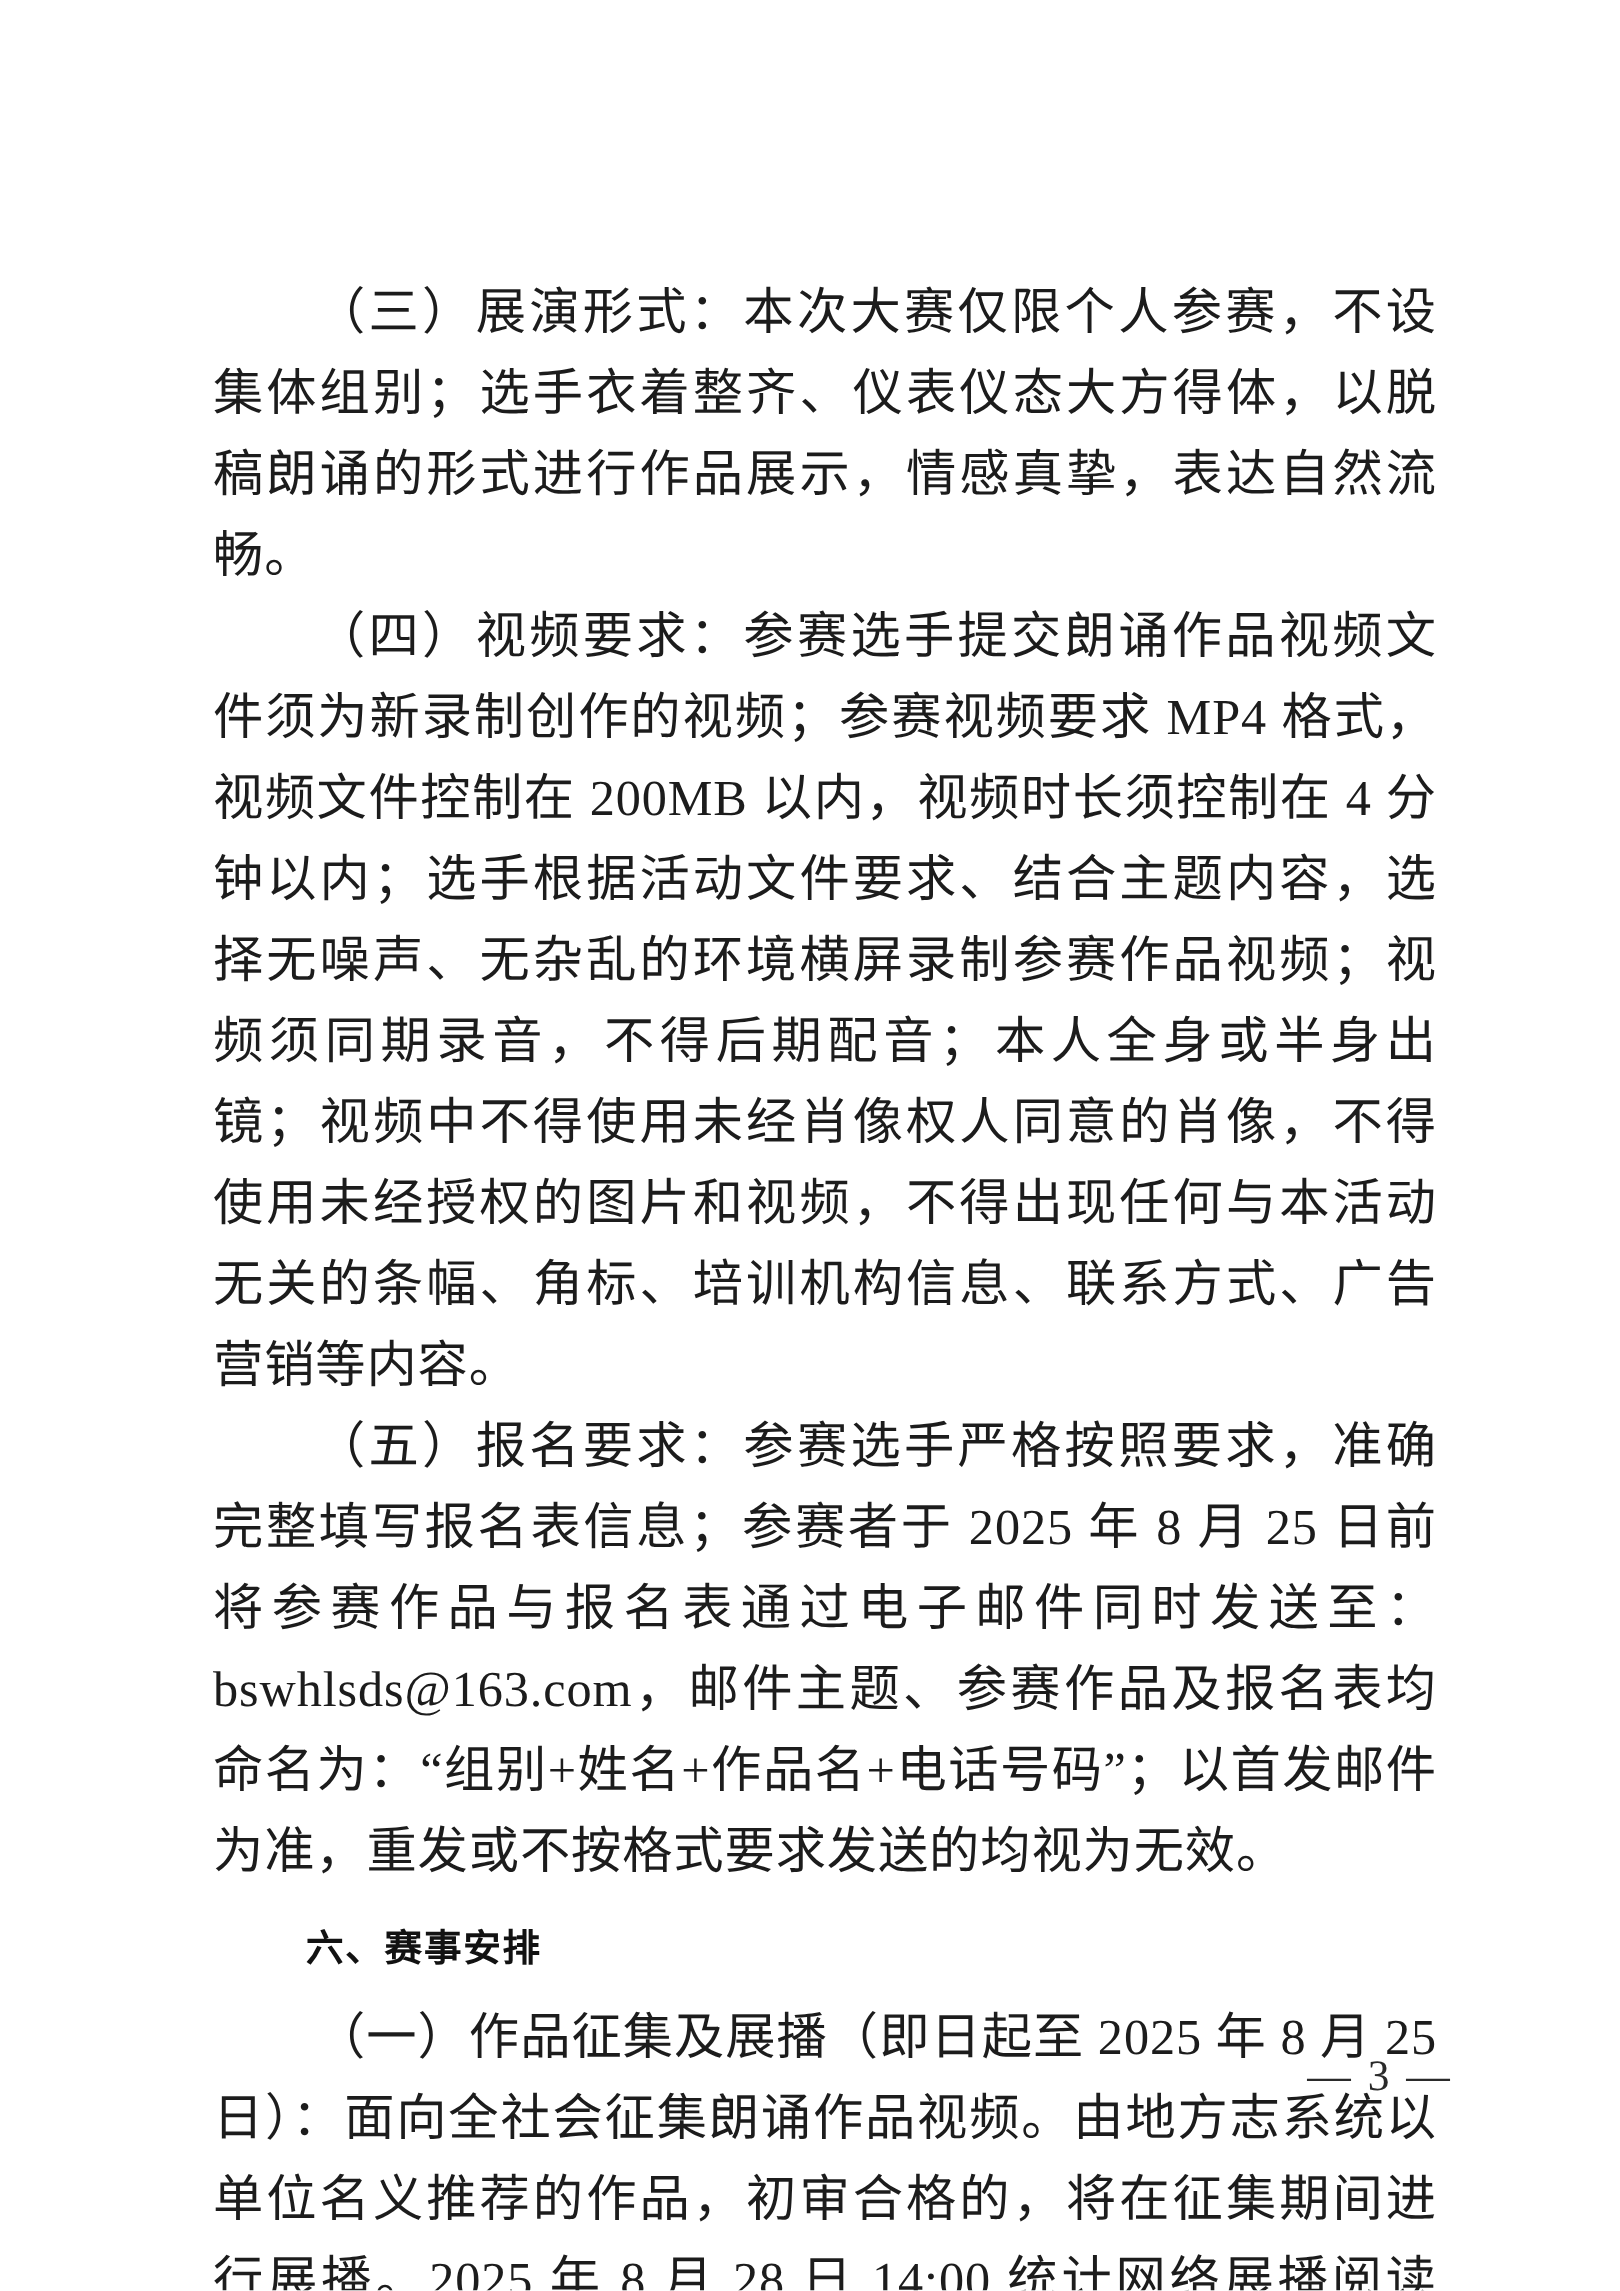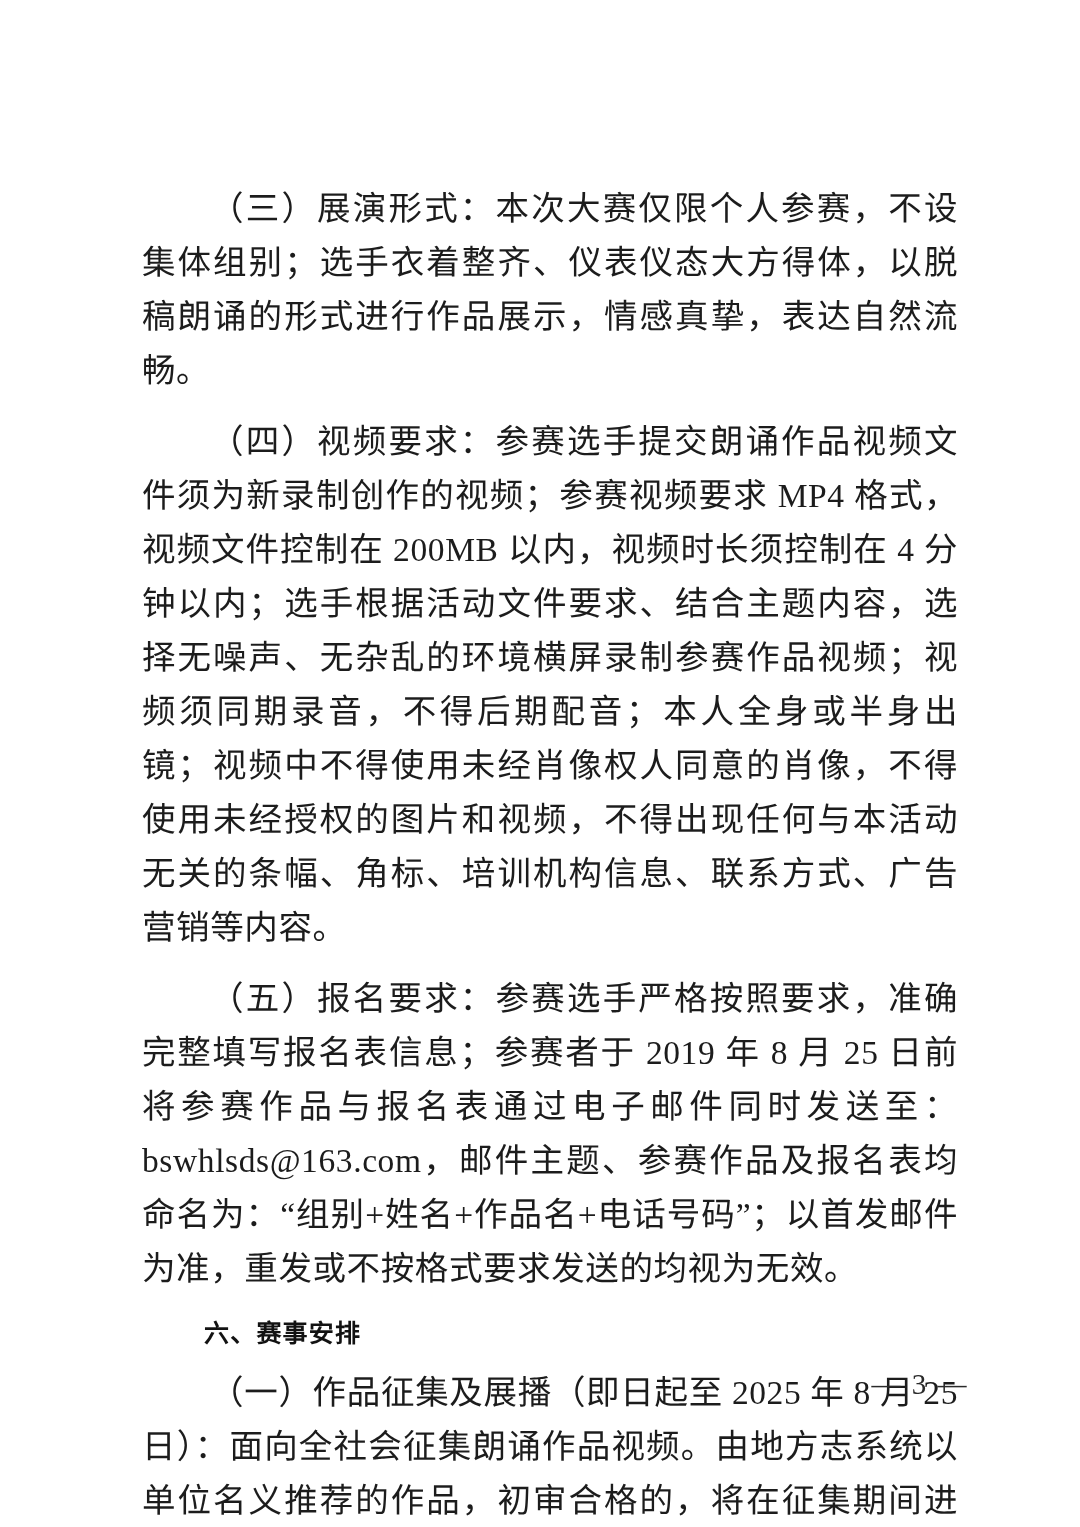--- a/index.html
+++ b/index.html
@@ -33,21 +33,21 @@
     text-align: justify;
     text-justify: inter-character;
     text-indent: 68px;
     margin: 0 0 0 0;
     color: #1c1c1c;
     font-weight: 400;
     -webkit-font-smoothing: antialiased;
   }
 
   .para + .para {
-    margin-top: 17px;
+    margin-top: 0;
   }
 
   
   .section-heading {
     font-family: "Liberation Sans", "DejaVu Sans", sans-serif;
     font-size: 25px;
     line-height: 54px;
     font-weight: 700;
     letter-spacing: 1.2px;
     text-indent: 62px;
@@ -78,21 +78,21 @@
 <body>
 
 <div class="page">
 
   <div class="content">
 
     <p class="para">（三）展演形式：本次大赛仅限个人参赛，不设集体组别；选手衣着整齐、仪表仪态大方得体，以脱稿朗诵的形式进行作品展示，情感真挚，表达自然流畅。</p>
 
     <p class="para">（四）视频要求：参赛选手提交朗诵作品视频文件须为新录制创作的视频；参赛视频要求 MP4 格式，视频文件控制在 200MB 以内，视频时长须控制在 4 分钟以内；选手根据活动文件要求、结合主题内容，选择无噪声、无杂乱的环境横屏录制参赛作品视频；视频须同期录音，不得后期配音；本人全身或半身出镜；视频中不得使用未经肖像权人同意的肖像，不得使用未经授权的图片和视频，不得出现任何与本活动无关的条幅、角标、培训机构信息、联系方式、广告营销等内容。</p>
 
-    <p class="para">（五）报名要求：参赛选手严格按照要求，准确完整填写报名表信息；参赛者于 2019 年 8 月 25 日前将参赛作品与报名表通过电子邮件同时发送至：bswhlsds@163.com，邮件主题、参赛作品及报名表均命名为：“组别+姓名+作品名+电话号码”；以首发邮件为准，重发或不按格式要求发送的均视为无效。</p>
+    <p class="para">（五）报名要求：参赛选手严格按照要求，准确完整填写报名表信息；参赛者于 2025 年 8 月 25 日前将参赛作品与报名表通过电子邮件同时发送至：bswhlsds@163.com，邮件主题、参赛作品及报名表均命名为：“组别+姓名+作品名+电话号码”；以首发邮件为准，重发或不按格式要求发送的均视为无效。</p>
 
     <h2 class="section-heading">六、赛事安排</h2>
 
     <p class="para">（一）作品征集及展播（即日起至 2025 年 8 月 25 日）：面向全社会征集朗诵作品视频。由地方志系统以单位名义推荐的作品，初审合格的，将在征集期间进行展播。2025 年 8 月 28 日 14:00 统计网络展播阅读量，对阅读量超过 10 万的作品将向参赛选手颁发“巴蜀文化宣讲员”荣誉证书。</p>
 
   </div>
 
   <div class="footer">
     <span class="page-number">— 3 —</span>
   </div>

